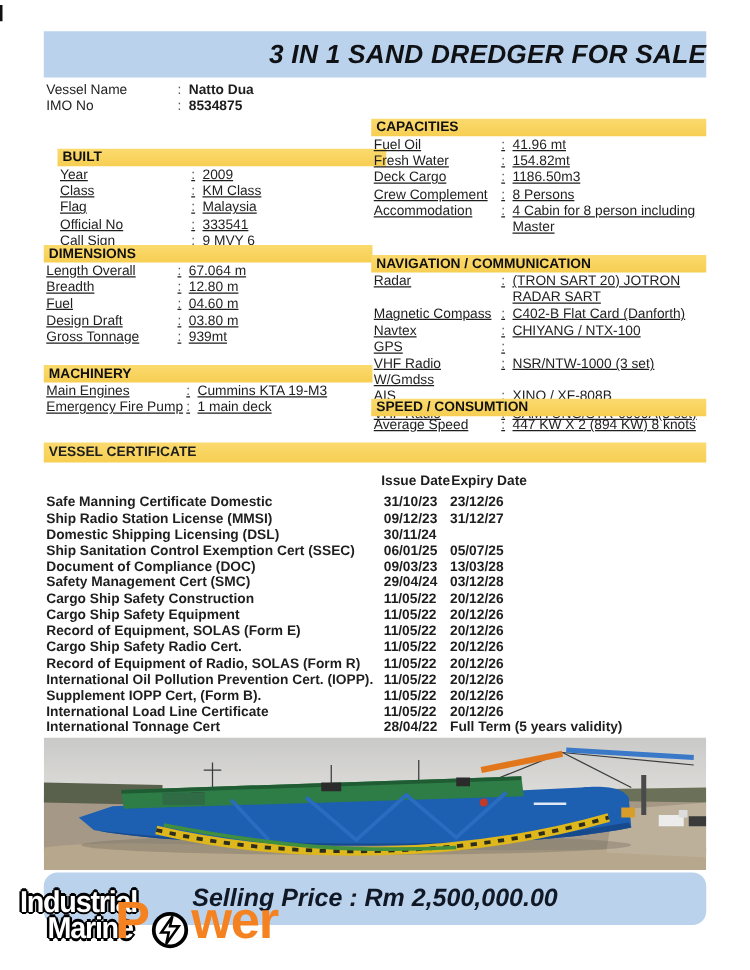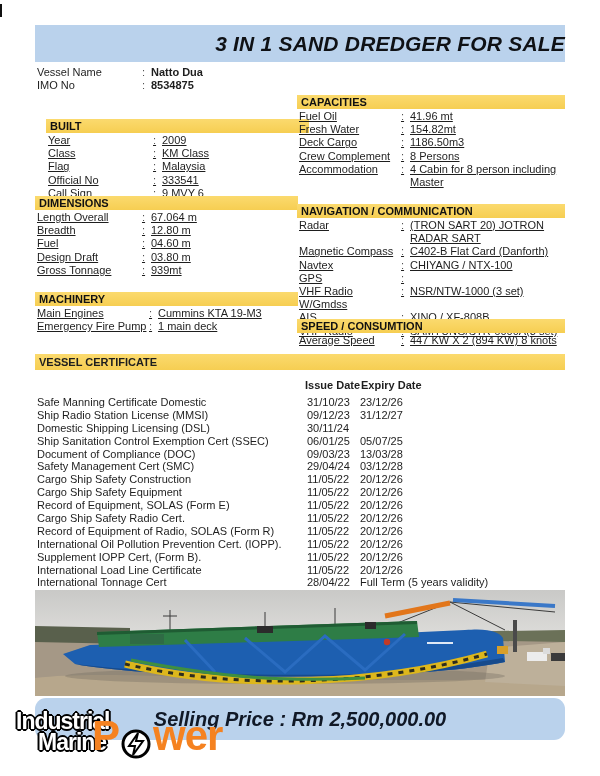--- a/index.html
+++ b/index.html
@@ -21,21 +21,21 @@
   .spec{position:absolute;}
   .sec-h{height:14px;line-height:14px;background:linear-gradient(#fbda6e,#f6ce52);
          font-size:11px;font-weight:bold;padding:0 4px;color:#111;margin-bottom:1px;}
   .spec .rows{padding-left:2px;text-decoration:underline;}
   .spec.right .srow .lbl{width:102px;}
 
   .cert-h{position:absolute;left:35px;top:354px;width:530px;height:16px;line-height:16px;
           background:linear-gradient(#fbda6e,#f6ce52);font-size:11px;font-weight:bold;padding:0 4px;box-sizing:border-box;}
   .cert-colheads{position:absolute;left:37px;top:379px;width:528px;display:grid;
           grid-template-columns:268px 56px auto;font-size:11px;font-weight:bold;white-space:nowrap;}
-  .cert-table{position:absolute;left:37px;top:396px;width:528px;}
+  .cert-table{position:absolute;left:37px;top:396px;width:528px;font-weight:bold;}
   .cert-row{display:grid;grid-template-columns:270px 53px auto;font-size:11px;height:12.9px;line-height:12.9px;white-space:nowrap;}
 
   .photo{position:absolute;left:35px;top:590px;width:530px;height:106px;}
 
   .price-banner{position:absolute;left:35px;top:698px;width:530px;height:42px;background:#bad2ec;
           display:flex;align-items:center;justify-content:center;border-radius:11px;}
   .price-banner span{font-size:20px;font-weight:bold;font-style:italic;color:#101826;}
 
   .logo{position:absolute;left:2px;top:706px;width:230px;height:66px;z-index:3;}
   .outline-txt{position:absolute;font-weight:bold;color:#fff;letter-spacing:-1px;

